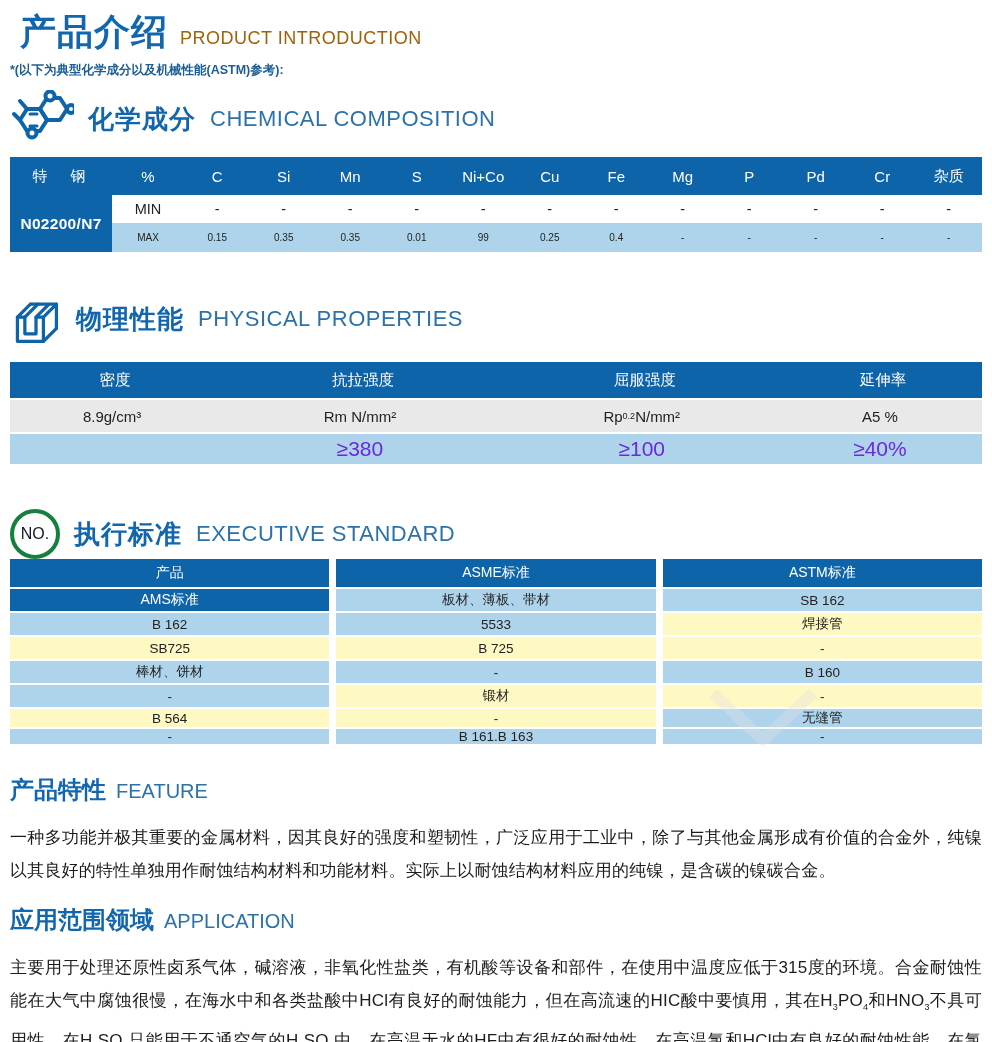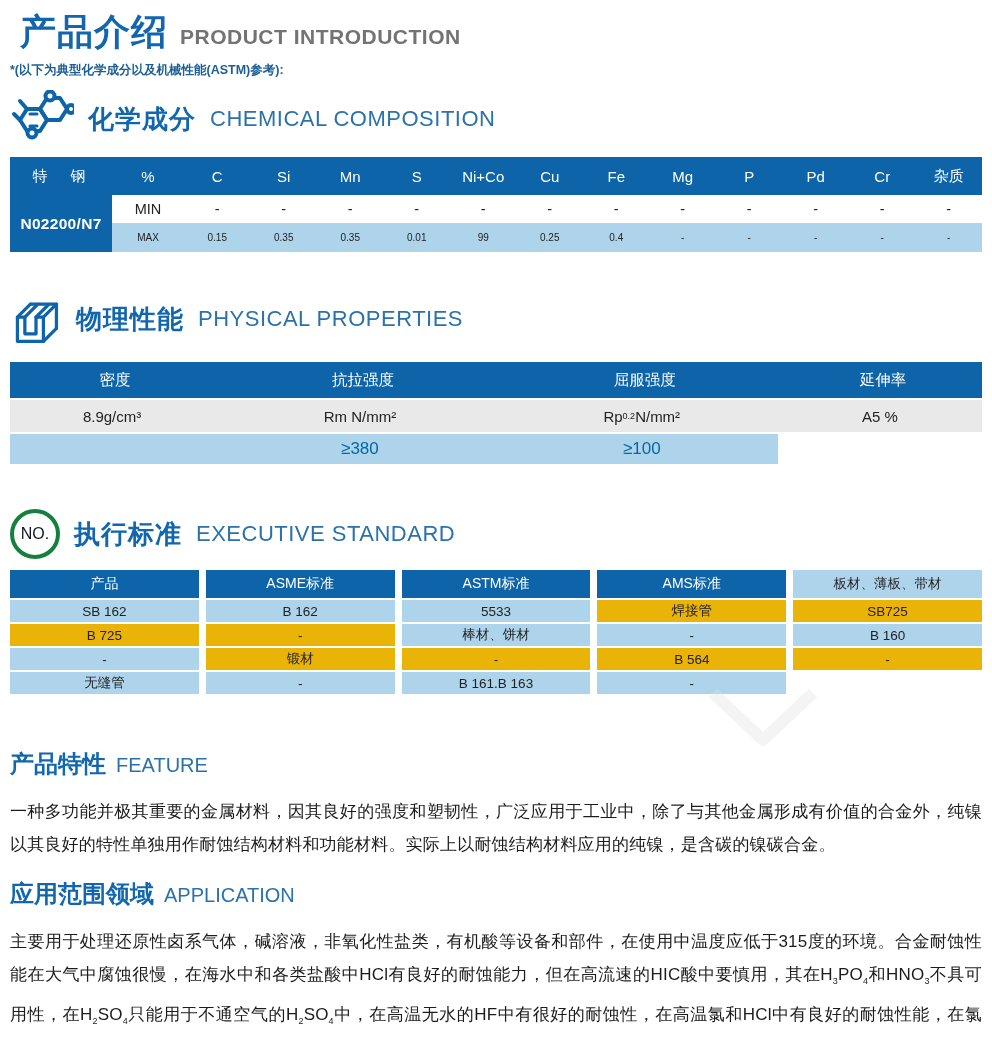--- a/index.html
+++ b/index.html
@@ -7,21 +7,21 @@
   body {
     width:992px; height:1042px; overflow:hidden; position:relative;
     font-family:"Liberation Sans","DejaVu Sans",sans-serif;
     color:#1c1c1c;
   }
   .page { padding:8px 10px 0 10px; position:relative; }
 
   
   .main-title { display:flex; align-items:baseline; gap:12px; margin-left:10px; }
   .main-title .zh { font-size:36px; font-weight:900; color:#1166ae; letter-spacing:1px; }
-  .main-title .en { font-size:21px; font-weight:700; color:#737373; letter-spacing:0.5px; }
+  .main-title .en { font-size:18px; font-weight:400; color:#a16207; letter-spacing:0.5px; }
   .subtitle { margin-top:5px; font-size:12.5px; font-weight:600; color:#1d5e95; }
 
   
   .sec-head { display:flex; align-items:center; gap:14px; }
   .sec-head .zh { font-size:26px; font-weight:800; color:#1166ae; letter-spacing:1px; }
   .sec-head .en { font-size:22px; font-weight:400; color:#2b72ab; letter-spacing:0.5px; }
   .sec-head .icon { display:inline-flex; align-items:center; justify-content:center; }
   .sub-head { display:flex; align-items:baseline; gap:10px; }
   .sub-head .zh { font-size:24px; font-weight:800; color:#1166ae; }
   .sub-head .en { font-size:20px; font-weight:400; color:#2b72ab; }
@@ -46,32 +46,32 @@
   .cw { background:#fff; color:#222; font-size:14.5px; }
   .cb { background:#aed4ec; color:#222; font-size:10px; }
 
   
   .phys-table { margin-top:15px; width:972px; display:grid;
                 grid-template-columns:21% 30% 28% 21%;
                 grid-template-rows:36px 32px 30px; row-gap:2px; }
   .phys-table > div { display:flex; align-items:center; justify-content:center; }
   .ph { background:#0d64a8; color:#fff; font-size:15.5px;padding-left:6px; }
   .pu { background:#e9e9ea; color:#222; font-size:15px; }
-  .pv { background:#aed4ec; color:#0369a1; font-size:17px; }
+  .pv { background:#aed4ec; color:#6d28d9; font-size:21px; }
   .pu sub, .app-body sub { font-size:9px; }
 
   
-  .std-table { margin-top:11px; width:972px; display:grid;
-               grid-template-columns:repeat(5,1fr);
+  .std-table { width:972px; display:grid;
+               grid-template-columns:repeat(3,1fr);
                grid-template-rows:28px repeat(5,22px);
                column-gap:7px; row-gap:2px; }
   .std-table > div { display:flex; align-items:center; justify-content:center; }
   .sh { background:#0d64a8; color:#fff; font-size:14px; }
   .rb { background:#aed4ec; color:#222; font-size:13.5px; }
-  .rg { background:#eab308; color:#222; font-size:13.5px; }
+  .rg { background:#fef9c3; color:#222; font-size:13.5px; }
 
   
   .feature-head { margin-top:30px; }
   .body-text { margin-top:15px; font-size:17px; line-height:33px; color:#1c1c1c;
                text-align:justify; letter-spacing:0.2px; }
   .app-head { margin-top:17px; }
 
   
   .sec-chem  { margin-top:11px; }
   .sec-phys  { margin-top:39px; }
@@ -177,20 +177,21 @@
     <div class="ph">延伸率</div>
 
     <div class="pu">8.9g/cm³</div>
     <div class="pu">Rm N/mm²</div>
     <div class="pu">Rp<sub>0.2</sub>N/mm²</div>
     <div class="pu">A5 %</div>
 
     <div class="pv"></div>
     <div class="pv">≥380</div>
     <div class="pv">≥100</div>
+    <div class="pv">≥40%</div>
   </div>
 
   <div class="sec-head sec-std">
     <span class="icon no-badge">
       <span>NO.</span>
     </span>
     <span class="zh">执行标准</span>
     <span class="en">EXECUTIVE STANDARD</span>
   </div>
 

